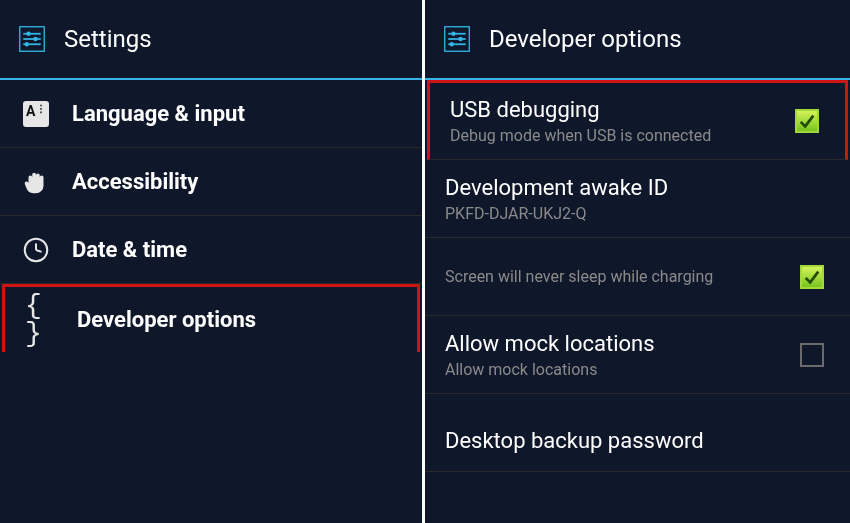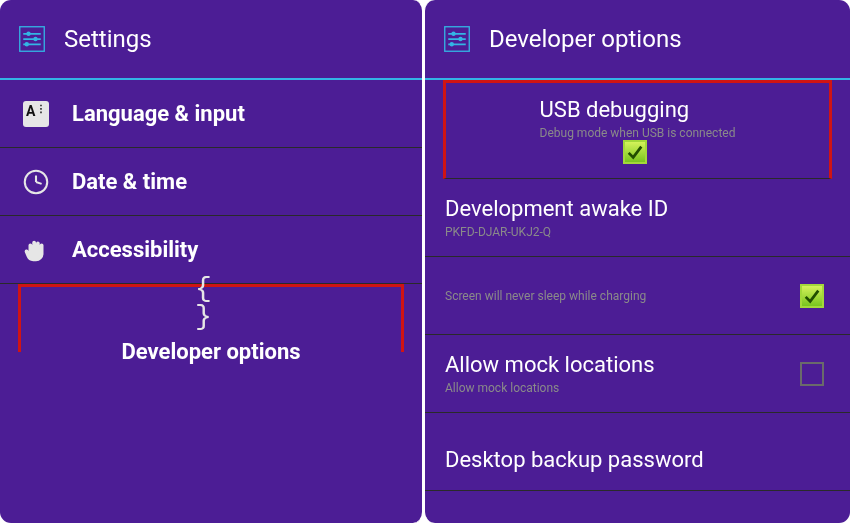--- a/index.html
+++ b/index.html
@@ -5,25 +5,24 @@
   * { margin: 0; padding: 0; box-sizing: border-box; }
   body {
     width: 850px;
     height: 523px;
     background: #fff;
     font-family: Roboto, "Helvetica Neue", Arial, sans-serif;
     display: flex;
     overflow: hidden;
   }
   .panel {
-    background: #4c1d95;
+    background: #0f172a;
     height: 100%;
     overflow: hidden;
     position: relative;
-    border-radius: 11px;
   }
   .panel-left { width: 424px; border-right: 2px solid #fff; }
   .panel-right { flex: 1; border-left: 1px solid #fff; }
 
   .header {
     height: 80px;
     display: flex;
     align-items: center;
     gap: 18px;
     padding: 0 18px;
@@ -66,36 +65,35 @@
     font-weight: 700;
   }
   .section-header {
     color: #888;
     font-size: 16px;
     letter-spacing: 0.5px;
     padding: 16px 20px 10px 20px;
   }
   .highlight-red {
     border: 3px solid #d01414;
-    margin: 0 18px;
-    flex-direction: column;
+    margin: 0 2px;
   }
 
   
   .row {
     display: flex;
     align-items: center;
     justify-content: space-between;
     padding: 14px 20px 14px 20px;
     border-bottom: 1px solid #2a2a2a;
     min-height: 78px;
   }
   .row-text { display: flex; flex-direction: column; gap: 4px; }
   .row-title { color: #fff; font-size: 22px; }
-  .row-sub { color: #8a8a8a; font-size: 12px; }
+  .row-sub { color: #8a8a8a; font-size: 16px; }
   .row .checkbox {
     width: 24px; height: 24px;
     border: 2px solid #6a6a6a;
     display: flex; align-items: center; justify-content: center;
     flex-shrink: 0;
     margin-right: 6px;
   }
   .checkbox.checked {
     background: linear-gradient(180deg,#d4f25a,#78c41f);
     border-color: #a3d83a;
@@ -154,36 +152,36 @@
       <span class="item-icon">
         <span class="lang-icon-box">A</span>
       </span>
       <span class="item-label">Language &amp; input</span>
     </div>
 
 
 
     <div class="item">
       <span class="item-icon">
+        <svg viewBox="0 0 32 32" fill="#e6e6e6">
+          <path d="M8 18 v-7 a2 2 0 0 1 4 0 v5 v-8 a2 2 0 0 1 4 0 v8 v-7 a2 2 0 0 1 4 0 v7 v-5 a2 2 0 0 1 4 0 v9 a8 8 0 0 1 -8 8 h-3 a8 8 0 0 1 -7 -5 l-2 -5 a2 2 0 0 1 4 -1 z"></path>
+        </svg>
+      </span>
+      <span class="item-label">Accessibility</span>
+    </div>
+
+    <div class="item">
+      <span class="item-icon">
         <svg viewBox="0 0 32 32" fill="none" stroke="#e6e6e6" stroke-width="2.2">
           <circle cx="16" cy="16" r="12"></circle>
           <line x1="16" y1="16" x2="16" y2="9"></line>
           <line x1="16" y1="16" x2="22" y2="18"></line>
         </svg>
       </span>
       <span class="item-label">Date &amp; time</span>
-    </div>
-
-    <div class="item">
-      <span class="item-icon">
-        <svg viewBox="0 0 32 32" fill="#e6e6e6">
-          <path d="M8 18 v-7 a2 2 0 0 1 4 0 v5 v-8 a2 2 0 0 1 4 0 v8 v-7 a2 2 0 0 1 4 0 v7 v-5 a2 2 0 0 1 4 0 v9 a8 8 0 0 1 -8 8 h-3 a8 8 0 0 1 -7 -5 l-2 -5 a2 2 0 0 1 4 -1 z"></path>
-        </svg>
-      </span>
-      <span class="item-label">Accessibility</span>
     </div>
 
     <div class="item highlight-red">
       <span class="item-icon">
         <span class="braces-icon">{ }</span>
       </span>
       <span class="item-label">Developer options</span>
     </div>
 
   </div>

